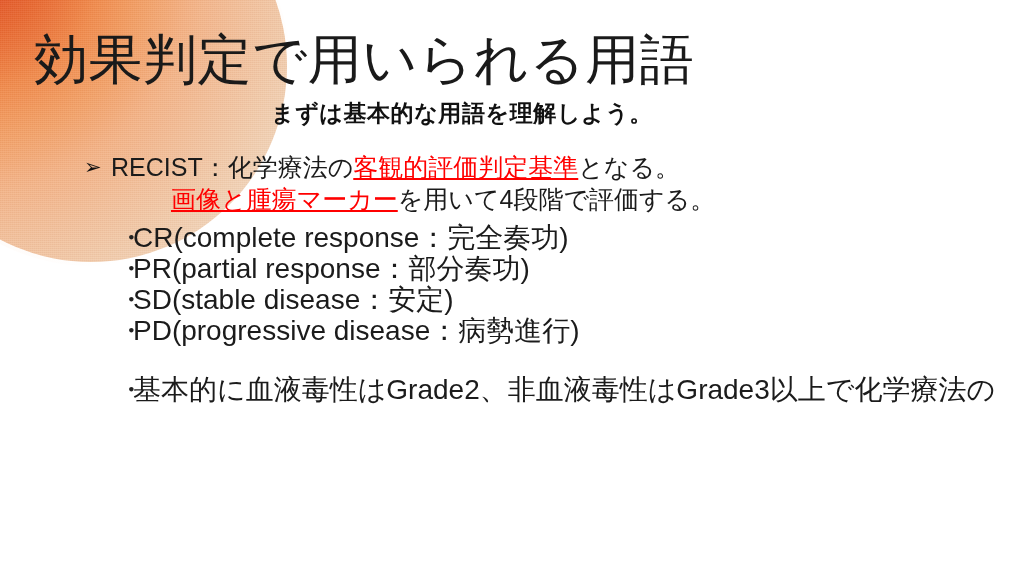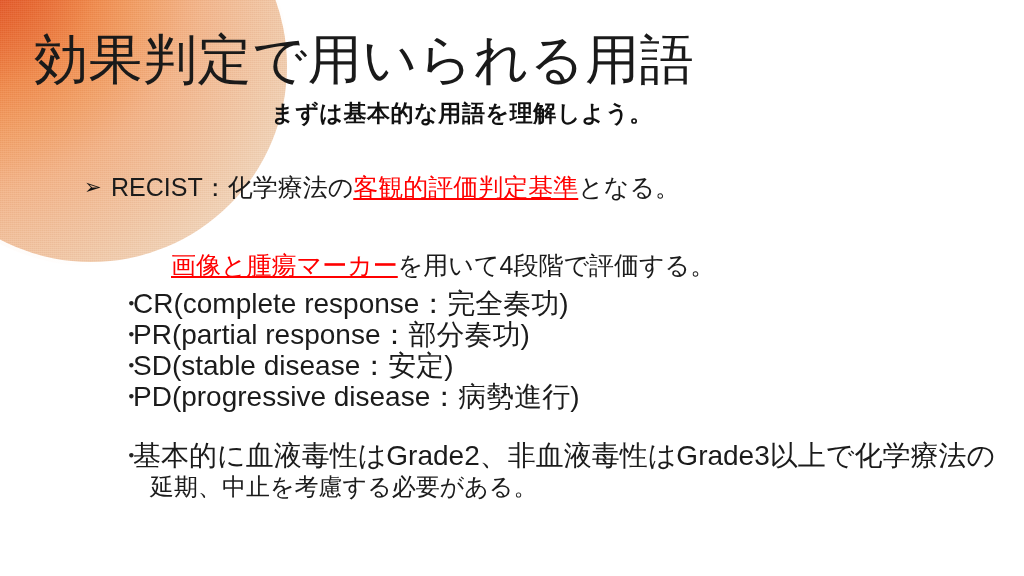--- a/index.html
+++ b/index.html
@@ -92,32 +92,32 @@
     font-weight: bold;
     color: #111111;
     letter-spacing: .6px;
     white-space: nowrap;
   }
 
   
   #body-block {
     position: absolute;
     left: 0;
-    top: 172px;
+    top: 152px;
     width: 1024px;
   }
   .line {
     position: relative;
     color: #1b1b1b;
     font-size: 25px;
     line-height: 31px;
     white-space: nowrap;
   }
   .lvl1 { padding-left: 84px; }
-  .lvl1-cont { padding-left: 171px; margin-top: 46px; }
+  .lvl1-cont { padding-left: 171px; }
   .lvl2 { padding-left: 117px; font-size: 28px; }
   .lvl2-cont { padding-left: 150px; font-size: 24px; }
 
   .arrow {
     display: inline-block;
     width: 27px;
     font-size: 21px;
     color: #111;
     transform: translateY(-2px);
   }
@@ -172,18 +172,15 @@
       <span class="dot">・</span><span>PD(progressive disease：病勢進行)</span>
     </div>
 
     <div class="spacer"></div>
 
 
 
     <div class="line lvl2">
       <span class="dot">・</span><span>基本的に血液毒性はGrade2、非血液毒性はGrade3以上で化学療法の</span>
     </div>
-    <div class="line lvl2-cont">
-      <span>延期、中止を考慮する必要がある。</span>
-    </div>
 
   </div>
 </div>
 
 </body></html>

